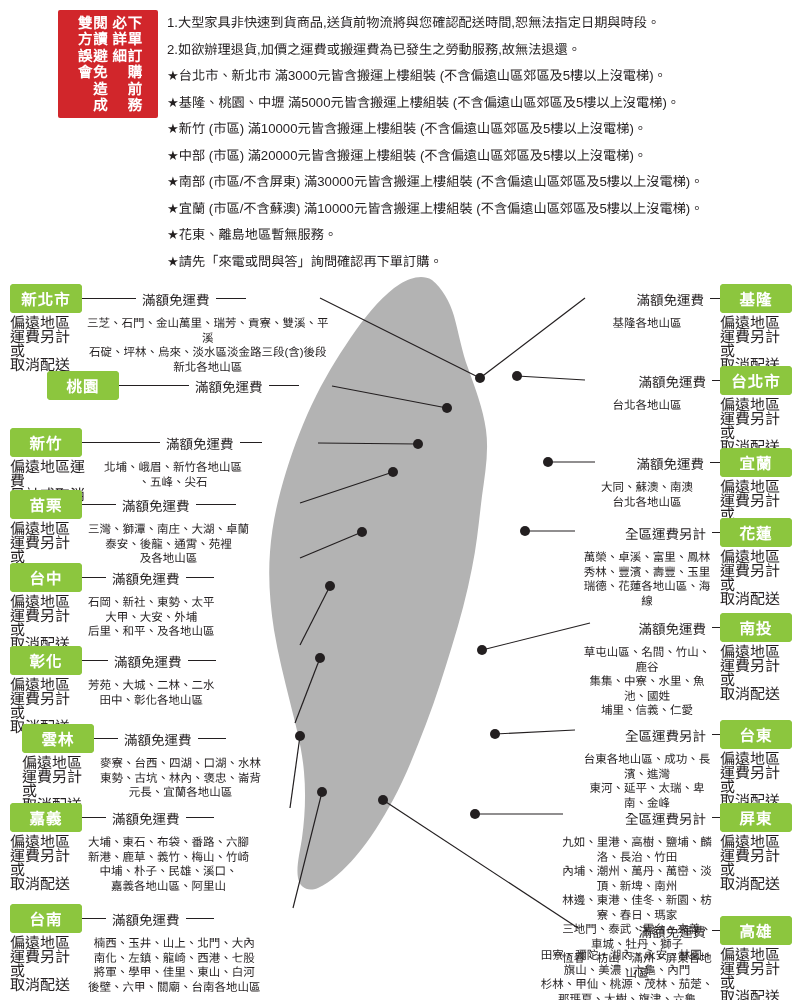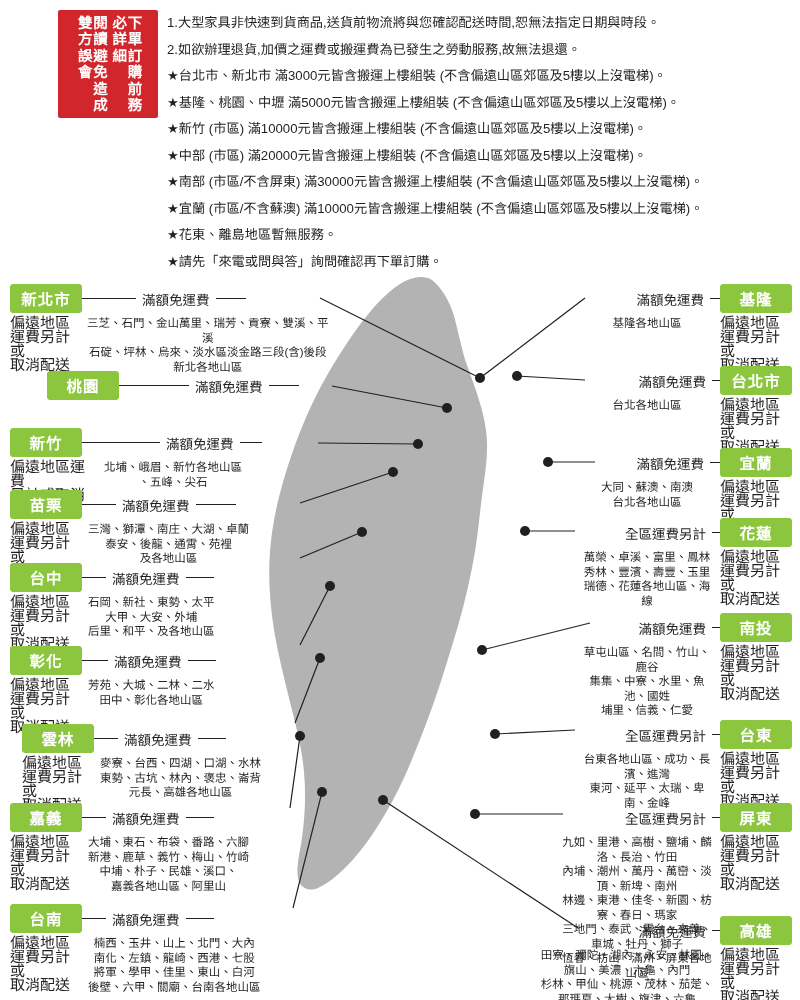--- a/index.html
+++ b/index.html
@@ -251,21 +251,21 @@
       <div class="rule" style="width:24px;"></div>
       <div class="free">滿額免運費</div>
       <div class="rule" style="width:28px;"></div>
     </div>
     <div class="body-row">
       <div class="sub">偏遠地區
 運費另計或
 取消配送</div>
       <div class="note">麥寮、台西、四湖、口湖、水林
 東勢、古坑、林內、褒忠、崙背
-元長、高雄各地山區</div>
+元長、宜蘭各地山區</div>
     </div>
   </div>
 
   <div class="region left" style="left:10px;top:535px;width:320px;">
     <div class="hdr">
       <div class="tag">嘉義</div>
       <div class="rule" style="width:24px;"></div>
       <div class="free">滿額免運費</div>
       <div class="rule" style="width:28px;"></div>
     </div>

